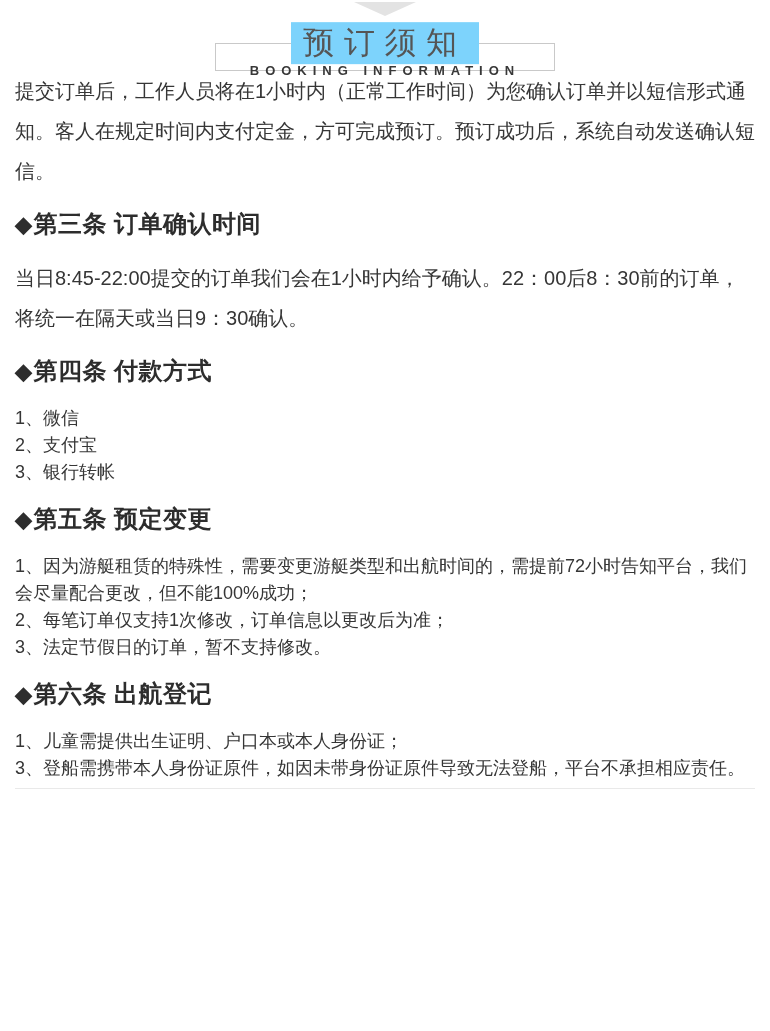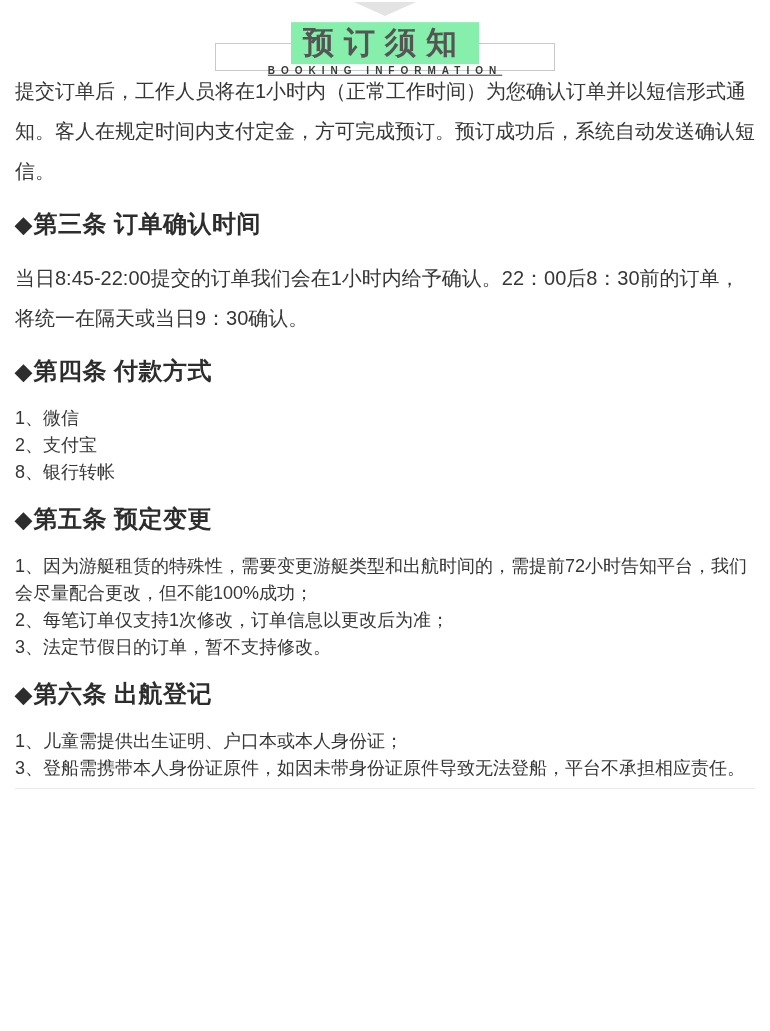--- a/index.html
+++ b/index.html
@@ -30,39 +30,38 @@
     width: 340px;
     height: 28px;
     margin: 27px auto 0 auto;
     border: 1px solid #c9c9c9;
     background: #ffffff;
   }
   .title-main {
     position: absolute;
     top: 0; left: 50%;
     transform: translate(-50%, -52%);
-    background: #86efac;
+    background: #7dd3fc;
     padding: 0 12px;
     white-space: nowrap;
     font-size: 31px;
-    font-weight: 700;
+    font-weight: 400;
     letter-spacing: 10px;
     color: #555555;
     text-align: right;
   }
   .title-sub {
     position: absolute;
     bottom: 0; left: 50%;
     transform: translate(-50%, 52%);
     white-space: nowrap;
-    font-size: 10px;
+    font-size: 13px;
     font-weight: 600;
     letter-spacing: 6px;
     color: #383838;
-    text-decoration: underline;
   }
   
   .sec-h {
     margin: 20px 0 20px 0;
     font-size: 24px;
     line-height: 26px;
     font-weight: 700;
     color: #2d2d2d;
     letter-spacing: 0.5px;
   }
@@ -110,21 +109,21 @@
   <section>
     <h2 class="sec-h"><span class="diamond">◆</span><span>第三条 订单确认时间</span></h2>
     <p class="sec-para">当日8:45-22:00提交的订单我们会在1小时内给予确认。22：00后8：30前的订单，将统一在隔天或当日9：30确认。</p>
   </section>
 
   <section>
     <h2 class="sec-h"><span class="diamond">◆</span><span>第四条 付款方式</span></h2>
     <ul class="sec-list">
       <li>1、微信</li>
       <li>2、支付宝</li>
-      <li>8、银行转帐</li>
+      <li>3、银行转帐</li>
     </ul>
   </section>
 
   <section>
     <h2 class="sec-h"><span class="diamond">◆</span><span>第五条 预定变更</span></h2>
     <ul class="sec-list">
       <li>1、因为游艇租赁的特殊性，需要变更游艇类型和出航时间的，需提前72小时告知平台，我们会尽量配合更改，但不能100%成功；</li>
       <li>2、每笔订单仅支持1次修改，订单信息以更改后为准；</li>
       <li>3、法定节假日的订单，暂不支持修改。</li>
     </ul>

